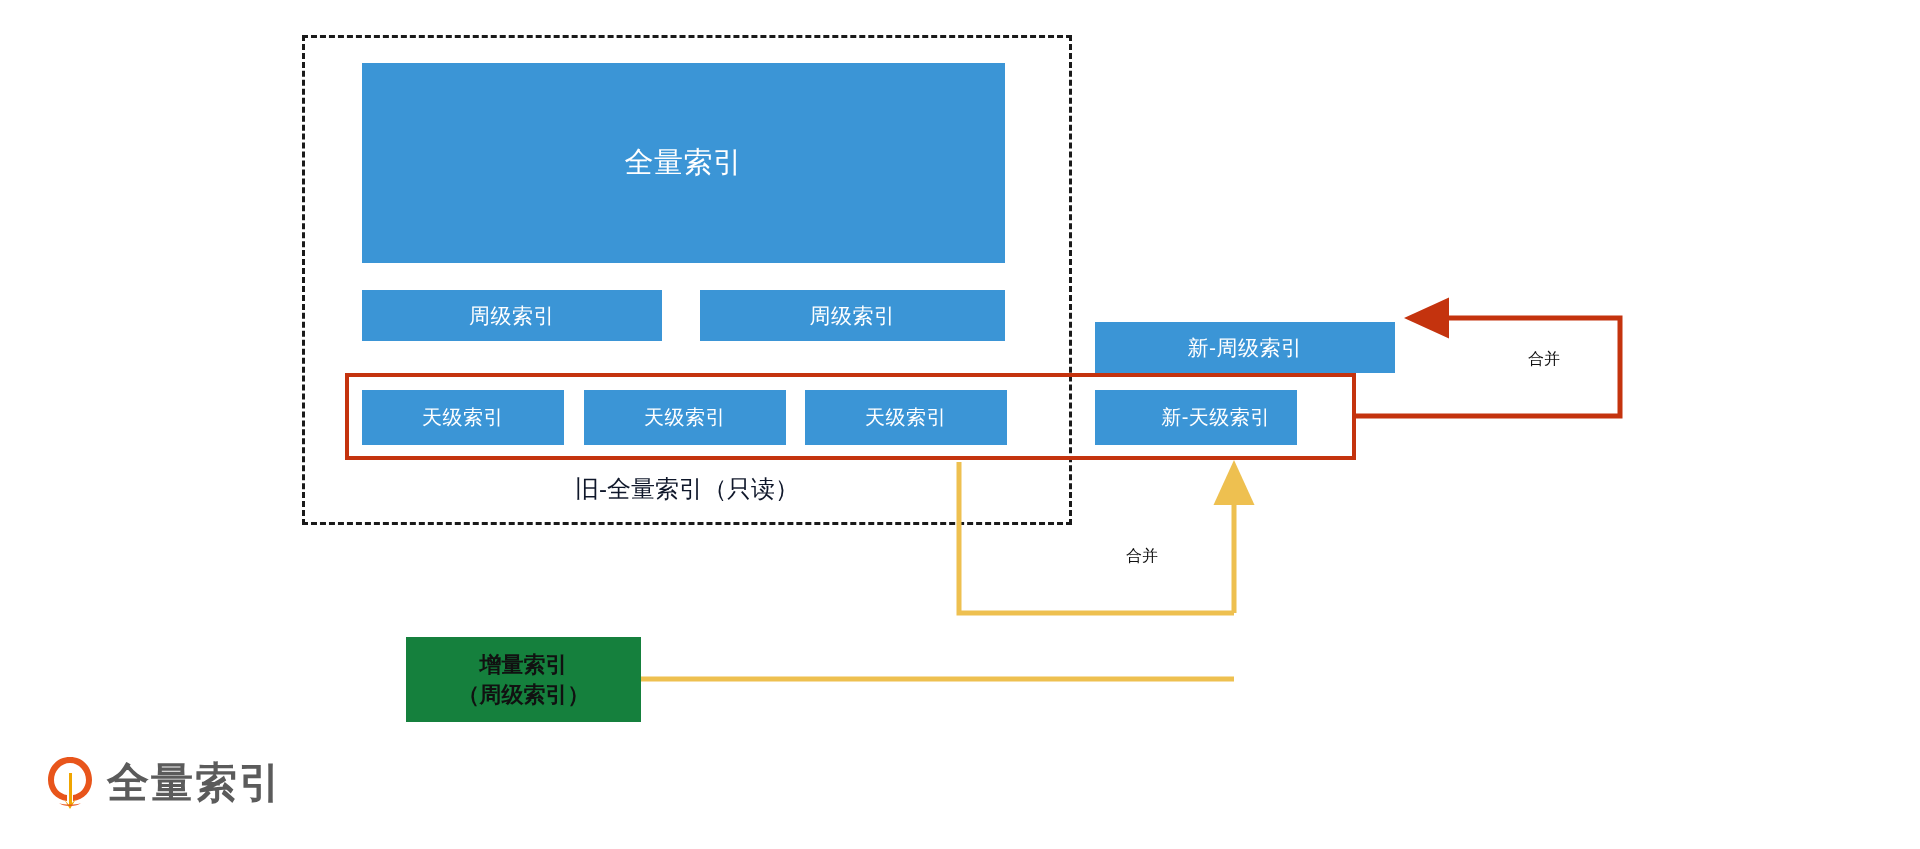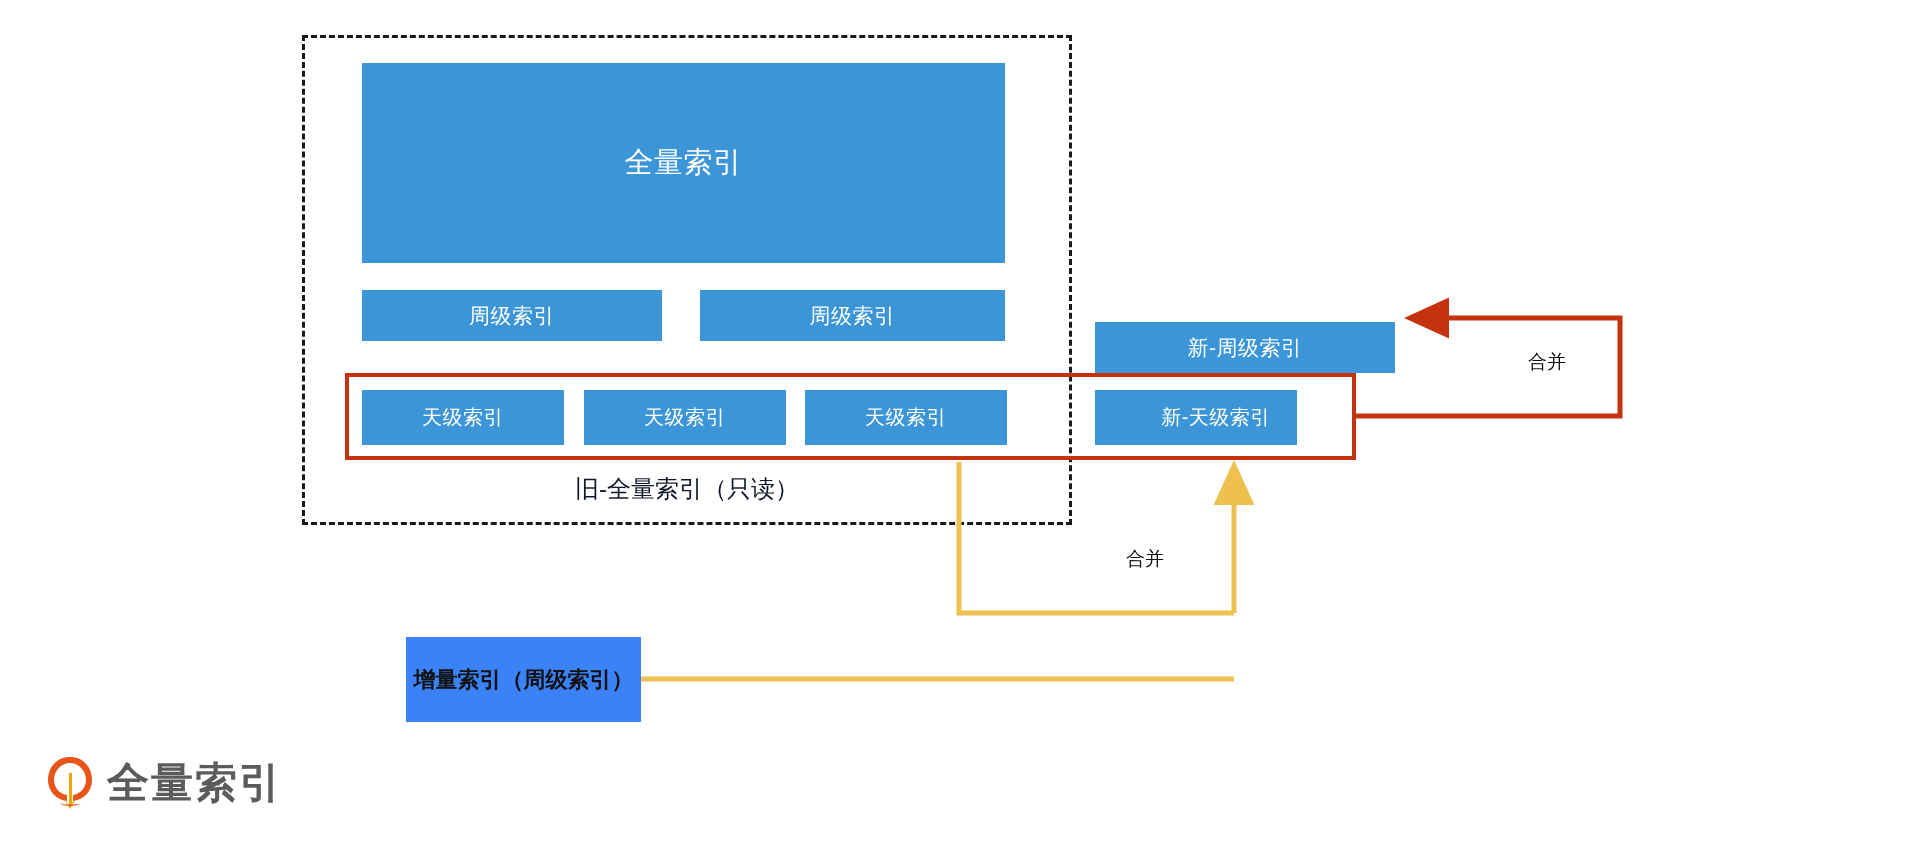--- a/index.html
+++ b/index.html
@@ -133,36 +133,37 @@
     white-space: nowrap;
   }
 
   
   .yellow-box {
     position: absolute;
     left: 406px;
     top: 637px;
     width: 235px;
     height: 85px;
-    background: #3b82f6;
+    background: #15803d;
     color: #111111;
     display: flex;
+    flex-direction: column;
     align-items: center;
     justify-content: center;
     box-sizing: border-box;
     font-size: 22px;
     line-height: 1.35;
     font-weight: 600;
   }
   .yellow-box span { white-space: nowrap; }
 
   
   .merge-label {
     position: absolute;
-    font-size: 19px;
+    font-size: 16px;
     color: #111111;
     white-space: nowrap;
   }
   .merge-label-red {
     left: 1528px;
     top: 349px;
   }
   .merge-label-yellow {
     left: 1126px;
     top: 546px;

